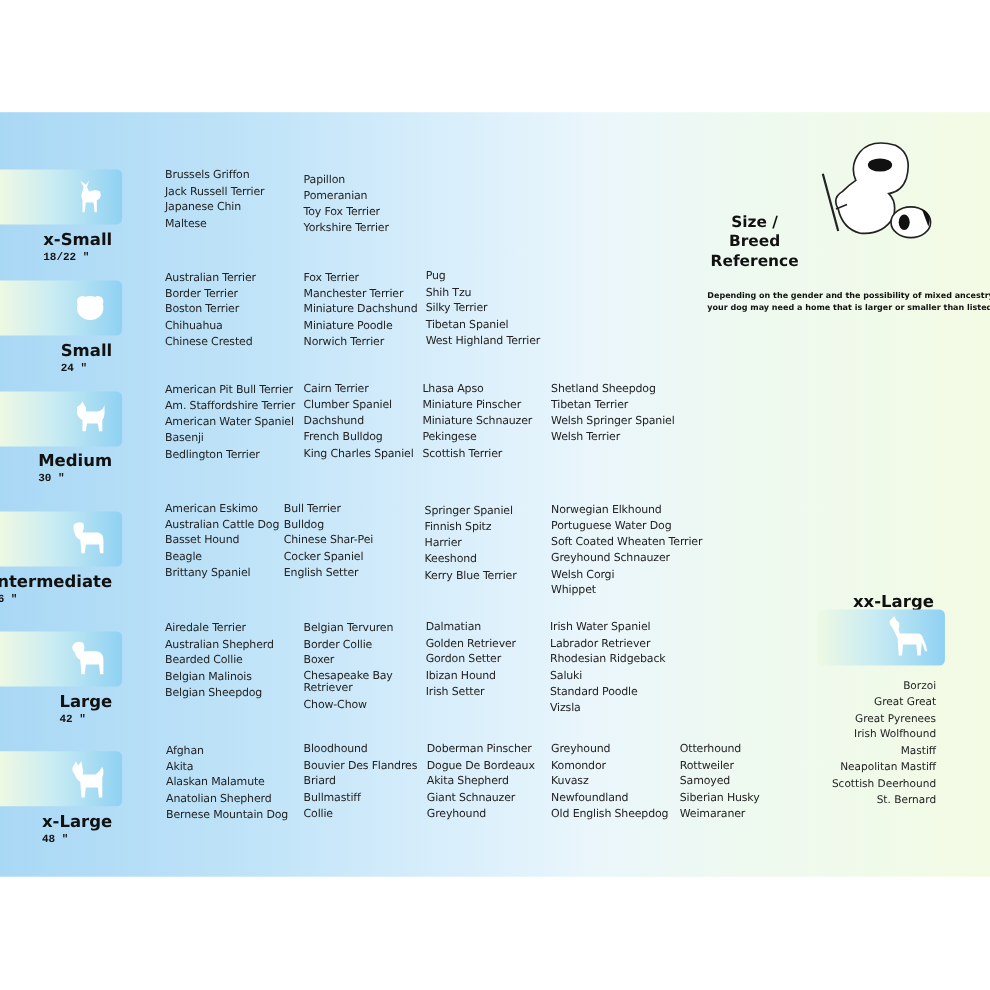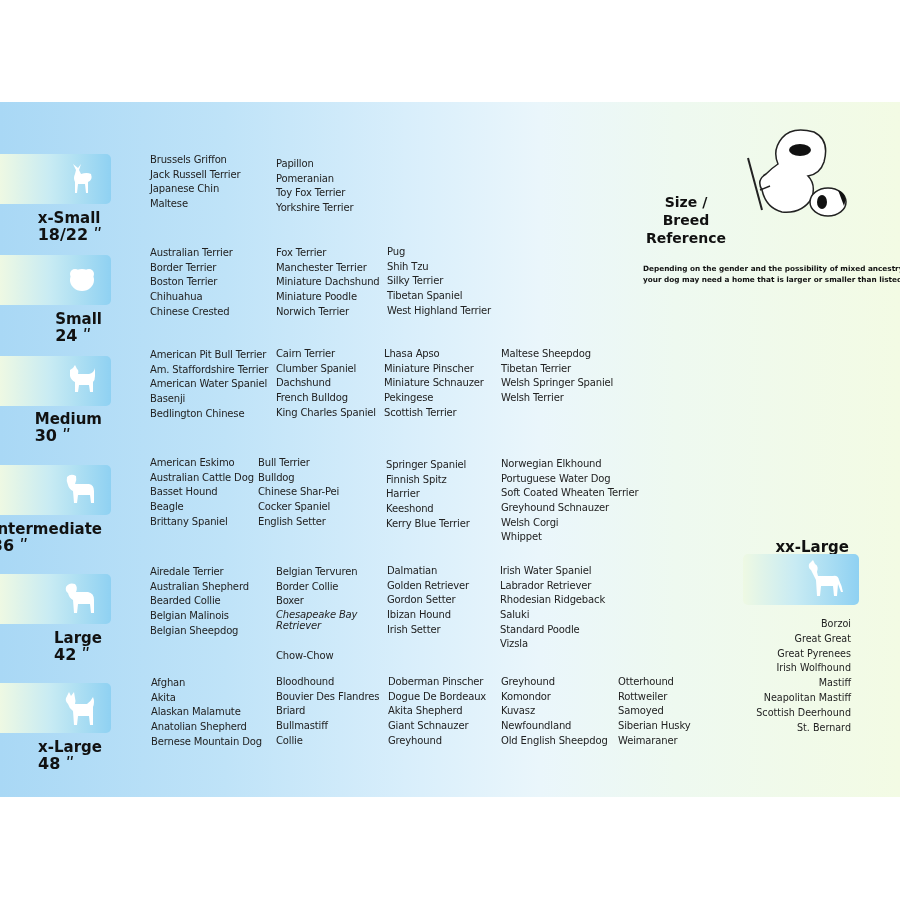--- a/index.html
+++ b/index.html
@@ -4,24 +4,24 @@
 <style>
   html,body{margin:0;padding:0;background:#ffffff;}
   body{width:900px;height:900px;position:relative;overflow:hidden;font-family:"DejaVu Sans",sans-serif;}
   .banner{position:absolute;left:0;top:102px;width:900px;height:695px;
     background:linear-gradient(90deg,#a9d8f5 0%,#bfe3f8 25%,#d8eefb 45%,#eaf6fb 60%,#eef9f0 75%,#f3fbe4 100%);}
   .card{position:absolute;left:0;width:111px;height:50px;border-radius:0 5px 5px 0;
     background:linear-gradient(90deg,#eef9e3 0%,#c8ebf3 45%,#8fd1f2 100%);}
   .card svg{position:absolute;right:14px;top:6px;}
   .size-label{position:absolute;right:798px;text-align:left;color:#111;font-weight:bold;}
   .size-name{font-size:15px;line-height:18px;white-space:nowrap;}
-  .size-dim{font-size:16px;line-height:16px;}
+  .size-dim{font-size:10px;line-height:16px;font-family:Liberation Mono, monospace;}
   .col{position:absolute;font-size:10px;line-height:14.7px;color:#222;white-space:nowrap;font-family:"DejaVu Sans",sans-serif;letter-spacing:-0.15px;}
   .col div{height:14.7px;}
-  .col .two{height:auto;line-height:11px;margin-bottom:18px;font-style:italic;}
+  .col .two{height:auto;line-height:11px;margin-bottom:4px;}
   .title{position:absolute;left:640px;top:193px;font-size:14px;line-height:18px;font-weight:bold;color:#111;text-align:center;width:92px;}
   .note{position:absolute;left:643px;top:263px;font-size:7.3px;line-height:11px;color:#111;font-weight:bold;white-space:nowrap;}
   .xxl-label{position:absolute;right:51px;top:538px;text-align:right;font-weight:bold;color:#111;}
   .xxl-card{position:absolute;left:743px;top:554px;width:116px;height:51px;border-radius:5px;
     background:linear-gradient(90deg,#eef9e3 0%,#c8ebf3 45%,#8fd1f2 100%);}
   .xxl-card svg{position:absolute;right:14px;top:4px;}
   .xxl-list{position:absolute;right:49px;top:617px;text-align:right;font-size:9.6px;line-height:14.8px;color:#222;white-space:nowrap;}
   .mascot{position:absolute;left:742px;top:128px;}
 </style>
 </head>
@@ -94,38 +94,38 @@
 </div>
 <div class="size-label" style="top:410px">
   <div class="size-name">Medium</div>
   <div class="size-dim">30 ʺ</div>
 </div>
 <div class="col" style="left:150px;top:348px">
   <div>American Pit Bull Terrier</div>
   <div>Am. Staffordshire Terrier</div>
   <div>American Water Spaniel</div>
   <div>Basenji</div>
-  <div>Bedlington Chinese</div>
+  <div>Bedlington Terrier</div>
 </div>
 <div class="col" style="left:276px;top:347px">
   <div>Cairn Terrier</div>
   <div>Clumber Spaniel</div>
   <div>Dachshund</div>
   <div>French Bulldog</div>
   <div>King Charles Spaniel</div>
 </div>
 <div class="col" style="left:384px;top:347px">
   <div>Lhasa Apso</div>
   <div>Miniature Pinscher</div>
   <div>Miniature Schnauzer</div>
   <div>Pekingese</div>
   <div>Scottish Terrier</div>
 </div>
 <div class="col" style="left:501px;top:347px">
-  <div>Maltese Sheepdog</div>
+  <div>Shetland Sheepdog</div>
   <div>Tibetan Terrier</div>
   <div>Welsh Springer Spaniel</div>
   <div>Welsh Terrier</div>
 </div>
 
 <div class="card" style="top:465px">
   <svg width="34" height="38" viewBox="0 0 34 38">
     <path fill="#fff" d="M4 6 Q8 2 13 5 Q14 9 12 13 L26 13 Q31 14 31 20 L31 32 L28 32 L27 24 L15 24 L14 32 L11 32 L10 20 Q6 18 5 14 Q3 10 4 6 Z"></path>
   </svg>
 </div>

